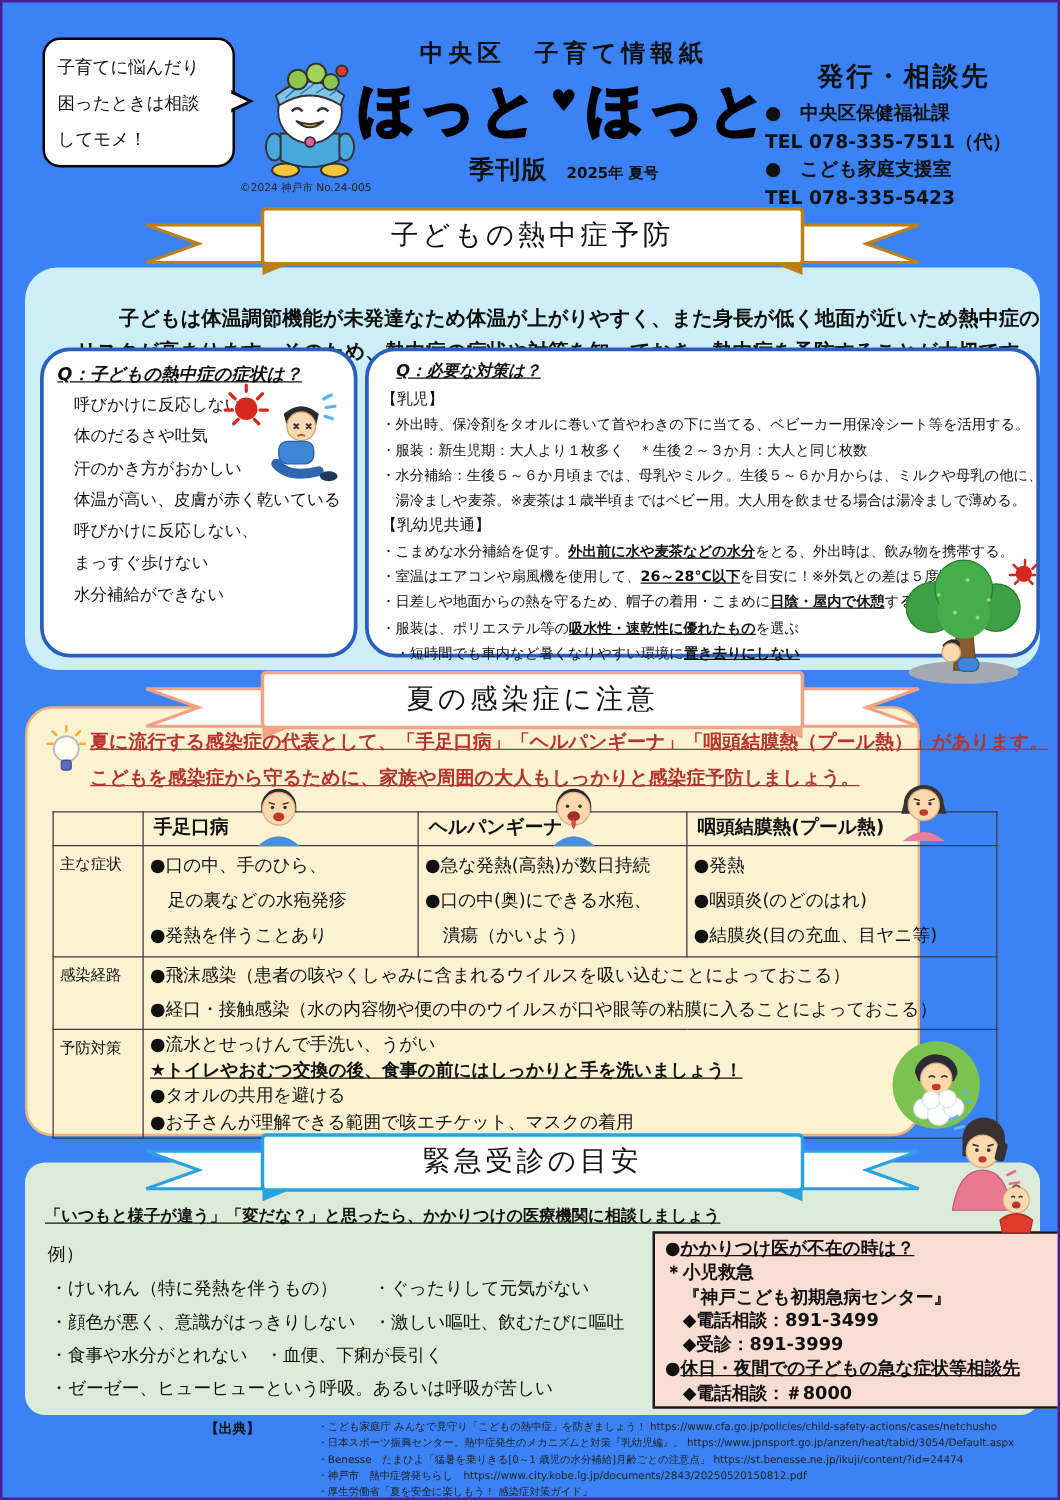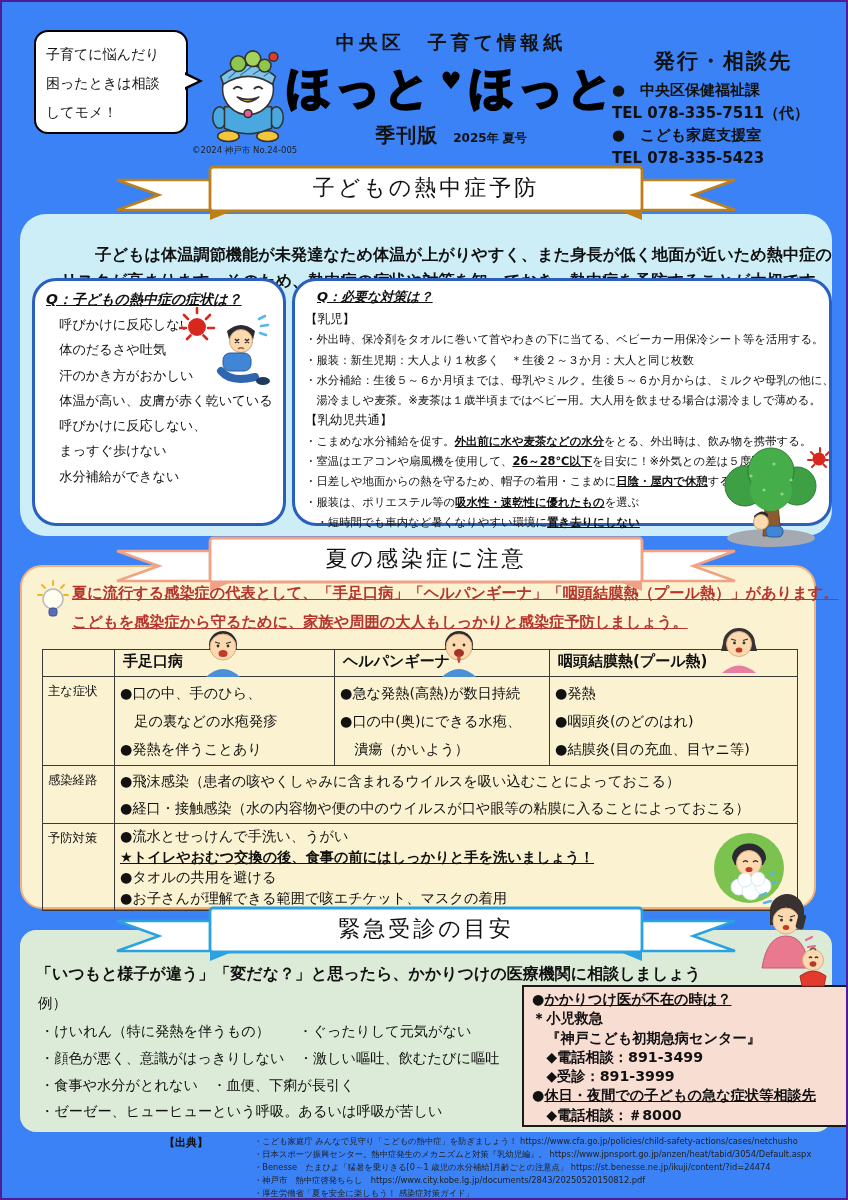--- a/index.html
+++ b/index.html
@@ -51,21 +51,21 @@
   .qbox.right { left:272px; top:64px; width:540px; height:248px; padding:7px 10px; }
   .qhead { font-style:italic; font-weight:bold; text-decoration:underline; font-size:14px; margin-bottom:3px;}
   .qbox.right .qhead { font-size:13px; margin-left:12px; }
   .sym-list .list-line { font-size:13.2px; line-height:25.3px; white-space:nowrap; }
   .grp-head { font-size:12.5px; line-height:20.3px; }
   .meas-list .list-line { font-size:11.4px; line-height:20.3px; white-space:nowrap; }
   .seg-em { font-weight:700; text-decoration:underline; }
   .il-sunboy { position:absolute; right:4px; top:26px; width:100px; height:88px; }
   .il-tree { position:absolute; left:714px; top:444px; width:114px; height:103px; z-index:4; }
   
-  .creambox { position:absolute; left:18px; top:563px; width:796px; height:344px;
+  .creambox { position:absolute; left:18px; top:563px; width:716px; height:344px;
     background:#fbf2d1; border:2px solid #f2b27e; border-radius:22px; z-index:1;}
   .il-bulb { position:absolute; left:14px; top:13px; width:34px; height:40px; }
   .inf-intro { padding:12px 0 0 50px; }
   .inf-intro .list-line { font-size:15.2px; font-weight:bold; color:#b5342c; line-height:28.5px;
     text-decoration:underline; white-space:nowrap; }
   .face { position:absolute; width:46px; height:56px; z-index:4; }
   .face.f1 { left:178px; top:54px; } .face.f2 { left:414px; top:54px; } .face.f3 { left:694px; top:50px; }
   .dz-table { position:absolute; left:20px; top:82px; width:755px; border-collapse:collapse; table-layout:fixed; }
   .dz-table td { border:1.8px solid #3a3a3a; vertical-align:top; }
   .col0{width:72px;} .col1{width:220px;} .col2{width:215px;} .col3{width:248px;}
@@ -76,22 +76,22 @@
   .dz-table .lbl { font-size:12.3px; padding:6px 3px 0 5px; }
   .dz-table .hdr { font-size:15px; font-weight:600; padding:2px 0 0 8px; }
   .dz-table .cell { padding:2px 5px; }
   .route-line { line-height:26.5px; font-size:14.2px; white-space:nowrap;}
   .prev-line { line-height:20.6px; font-size:14.2px; white-space:nowrap;}
   .symcell-line { line-height:28px; font-size:14.2px; white-space:nowrap;}
   .il-wash { position:absolute; left:690px; top:264px; width:74px; height:74px; z-index:4; }
   
   .greenbox { position:absolute; left:18px; top:928px; width:812px; height:202px;
     background:#dcebd7; border-radius:16px; z-index:1;}
-  .em-lead { position:absolute; left:16px; top:34px; font-size:16px; font-weight:bold;
-    white-space:nowrap;}
+  .em-lead { position:absolute; left:16px; top:34px; font-size:13px; font-weight:bold;
+    text-decoration:underline; white-space:nowrap;}
   .em-ex-label { position:absolute; left:18px; top:64px; font-size:14.5px; }
   .em-examples { position:absolute; left:20px; top:88px; }
   .em-examples .list-line { font-size:14.2px; line-height:26.8px; white-space:nowrap; }
   .pinkbox { position:absolute; left:502px; top:55px; width:346px; height:142px;
     background:#f8ddd3; border:2.5px solid #1a1a1a; padding:3px 8px; }
   .pinkbox .list-line { font-size:14.2px; font-weight:bold; line-height:19.3px; white-space:nowrap; }
   .il-mom { position:absolute; left:738px; top:888px; width:94px; height:98px; z-index:5; }
   
   .footer { position:absolute; left:160px; top:1133px; width:672px; display:flex; }
   .src-label { font-size:11px; font-weight:bold; flex:0 0 48px;text-align:center; }

